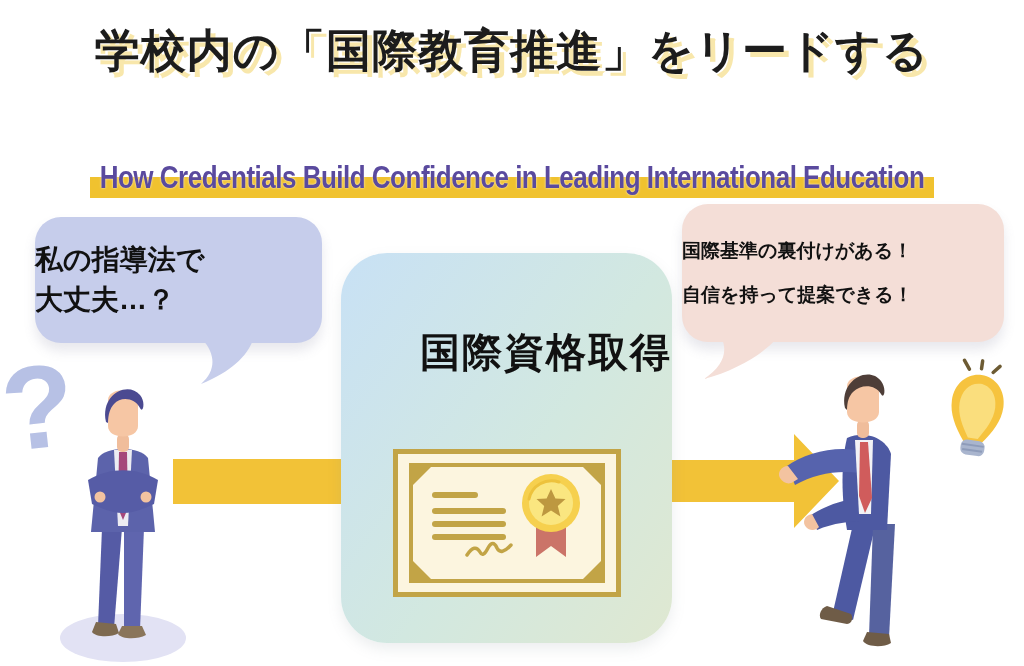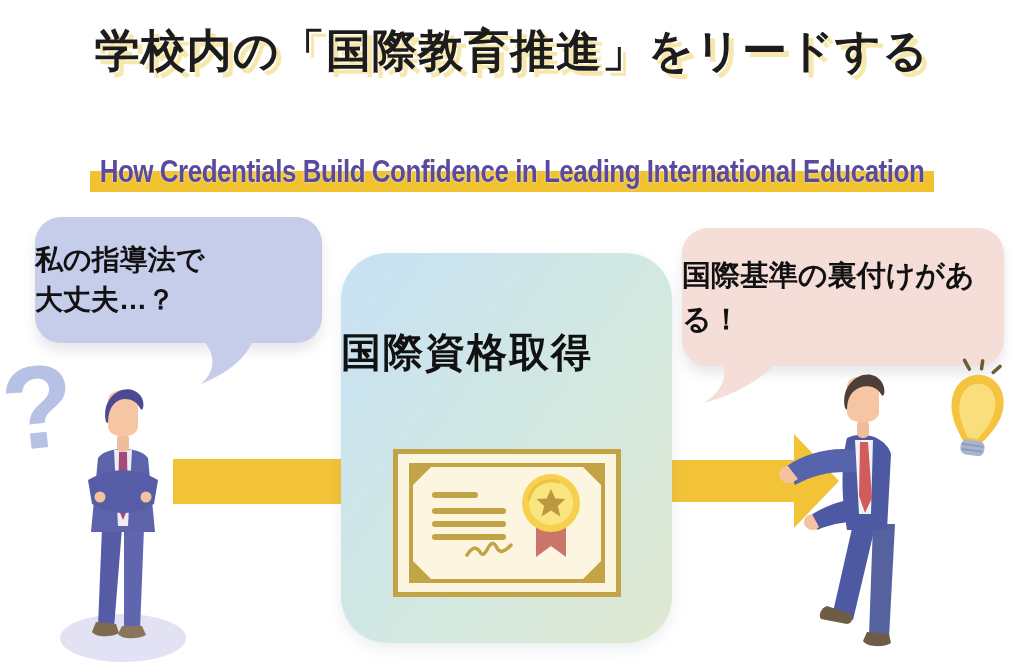--- a/index.html
+++ b/index.html
@@ -24,21 +24,21 @@
   
   .title{
     position:absolute;top:20px;left:0;width:100%;
     text-align:center;color:var(--title-text);
     font-weight:bold;font-size:45px;line-height:58px;letter-spacing:1px;
     text-shadow:5px 5px 0 var(--title-highlight);
   }
   
   .subtitle-wrap{
     position:absolute;top:158px;left:0;width:100%;height:44px;
-    display:flex;justify-content:center;align-items:flex-start;
+    display:flex;justify-content:center;align-items:center;
   }
   .subtitle-inner{position:relative;padding:0 6px 1px 6px;}
   .subtitle-bar{
     position:absolute;left:-4px;right:-4px;bottom:0;height:21px;
     background:var(--subtitle-bar);z-index:0;
   }
   .subtitle-text{
     position:relative;z-index:1;display:inline-block;
     color:var(--subtitle-text);font-weight:bold;font-size:26px;
     letter-spacing:-0.5px;transform:scaleY(1.22);transform-origin:bottom;
@@ -51,36 +51,36 @@
     display:flex;flex-direction:column;justify-content:center;align-items:flex-start;
     font-weight:bold;color:#111;
     box-shadow:0 8px 12px rgba(110,110,140,.16);
   }
   .bubble-left{
     left:35px;top:215px;width:287px;height:126px;
     background:var(--left-bubble-bg);
     font-size:28px;line-height:40px;
   }
   .bubble-right{
-    left:682px;top:226px;width:322px;height:138px;
+    left:682px;top:202px;width:322px;height:138px;
     background:var(--right-bubble-bg);
-    font-size:29px;line-height:44px;
+    font-size:19px;line-height:44px;
   }
   .tail{position:absolute;}
   .tail-left{left:160px;bottom:-41px;}
   .tail-right{left:22px;bottom:-39px;}
   
   .center-box{
     position:absolute;left:341px;top:251px;width:331px;height:390px;
     border-radius:46px;z-index:2;
     background:linear-gradient(125deg,var(--box-grad-1) 0%,var(--box-grad-2) 55%,var(--box-grad-3) 100%);
     box-shadow:0 6px 14px rgba(130,140,150,.15);
   }
   .center-label{
-    position:absolute;top:72px;left:0;width:100%;text-align:left;
+    position:absolute;top:72px;left:0;width:100%;text-align:right;
     font-weight:bold;font-size:40px;color:#111;letter-spacing:2px;
   }
   .cert{position:absolute;left:50%;top:196px;transform:translateX(-50%);}
   
   .arrow-left-shaft{
     position:absolute;left:173px;top:457px;width:168px;height:45px;
     background:var(--arrow-yellow);z-index:1;
   }
   .arrow-right-svg{position:absolute;left:672px;top:432px;z-index:1;}
   
@@ -112,20 +112,21 @@
   <div class="bubble bubble-left">
     <div>私の指導法で</div>
     <div>大丈夫…？</div>
     <svg class="tail tail-left" width="70" height="44" viewBox="0 0 70 44">
       <path d="M8,0 L58,0 C52,16 36,32 6,44 C22,30 20,14 8,0 Z" fill="#c6cdeb"></path>
     </svg>
   </div>
 
   <div class="bubble bubble-right">
     <div>国際基準の裏付けがある！</div>
+    <div>自信を持って提案できる！</div>
     <svg class="tail tail-right" width="80" height="42" viewBox="0 0 80 42">
       <path d="M72,0 L18,0 C24,14 18,28 0,40 C30,32 58,16 72,0 Z" fill="#f4ded7"></path>
     </svg>
   </div>
 
   <div class="arrow-left-shaft"></div>
 
   <svg class="arrow-right-svg" width="167" height="94" viewBox="0 0 167 94">
     <polygon points="0,26 122,26 122,0 167,47 122,94 122,68 0,68" fill="#f2c237"></polygon>
   </svg>

